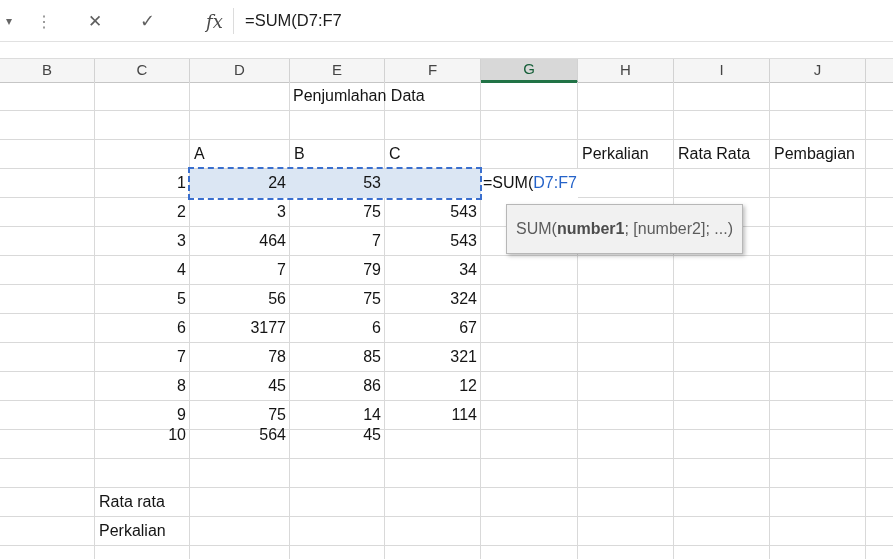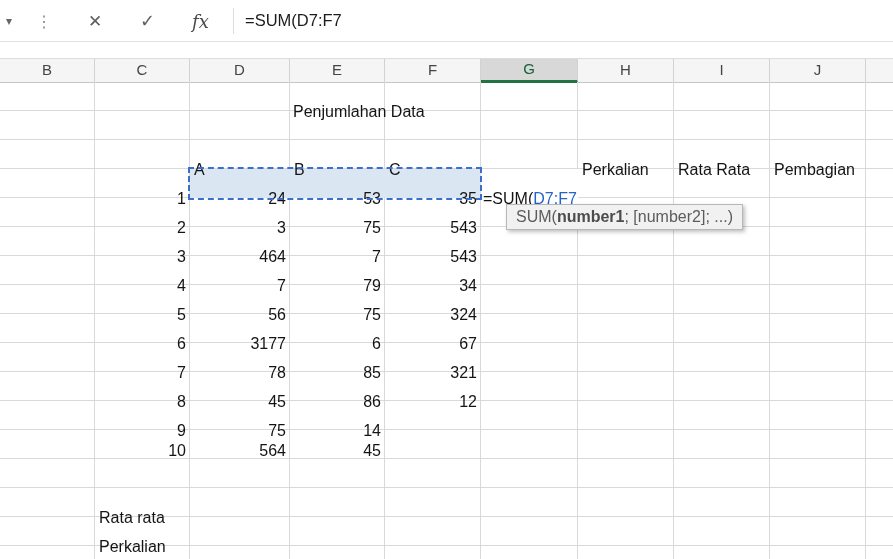--- a/index.html
+++ b/index.html
@@ -7,21 +7,21 @@
          font-family:"Liberation Sans",sans-serif;color:#1b1b1b;}
 
   
   .toolbar{position:absolute;top:0;left:0;width:893px;height:41px;background:#fff;
            border-bottom:1px solid #e1e1e1;}
   .toolbar span{position:absolute;top:50%;transform:translateY(-50%);}
   .nbcaret{left:6px;font-size:12px;color:#666;cursor:pointer;}
   .dots{left:36px;font-size:16px;color:#8a8a8a;cursor:pointer;}
   .tbx{left:88px;font-size:17px;color:#5f5f5f;cursor:pointer;}
   .tbok{left:140px;font-size:18px;color:#5f5f5f;cursor:pointer;}
-  .tbfx{left:192px;font-family:"DejaVu Serif",serif;font-style:italic;font-size:18px;color:#4a4a4a;cursor:pointer;}
+  .tbfx{left:206px;font-family:"DejaVu Serif",serif;font-style:italic;font-size:18px;color:#4a4a4a;cursor:pointer;}
   .vsep{left:233px;width:1px;height:26px;background:#dcdcdc;}
   .fbar{position:absolute;left:245px;top:0;height:41px;line-height:41px;font-size:16.5px;color:#1c1c1c;white-space:pre;}
 
   
   .sheet{position:absolute;top:58px;left:0;width:893px;height:501px;background:#fff;overflow:hidden;}
 
   .colhead{position:absolute;top:0;left:0;width:893px;height:24px;display:flex;
            box-sizing:border-box;border-top:1px solid #dcdcdc;}
   .ch{box-sizing:border-box;height:24px;line-height:22px;text-align:center;font-size:15px;color:#454545;
       background:#f5f5f5;border-right:1px solid #d2d2d2;border-bottom:1px solid #c6c6c6;}
@@ -29,40 +29,40 @@
   .wB{width:95px}.wC{width:95px}.wD{width:100px}.wE{width:95px}.wF{width:96px}
   .wG{width:97px}.wH{width:96px}.wI{width:96px}.wJ{width:96px}.wK{width:27px;border-right:none;}
 
   .rows{position:absolute;top:24px;left:0;width:893px;height:477px;
         background-image:repeating-linear-gradient(to bottom,transparent 0 28px,#d9d9d9 28px 29px);}
   .vl{position:absolute;top:0;bottom:0;width:1px;background:#d9d9d9;z-index:0;}
   .v1{left:94px}.v2{left:189px}.v3{left:289px}.v4{left:384px}.v5{left:480px}
   .v6{left:577px}.v7{left:673px}.v8{left:769px}.v9{left:865px}
 
   .cell{position:absolute;height:46px;line-height:28px;font-size:16px;color:#141414;
-        padding:16px 4px;box-sizing:border-box;white-space:nowrap;z-index:2;cursor:cell;}
+        padding:0 4px;box-sizing:border-box;white-space:nowrap;z-index:2;cursor:cell;}
   .num{text-align:right;}
   .kC{left:95px;width:95px}.kD{left:190px;width:100px}.kE{left:290px;width:95px}
   .kF{left:385px;width:96px}.kG{left:481px;width:97px}.kH{left:578px;width:96px}
   .kI{left:674px;width:96px}.kJ{left:770px;width:96px}
   .r0{top:0}.r2{top:58px}.r3{top:87px}.r4{top:116px}.r5{top:145px}.r6{top:174px}
   .r7{top:203px}.r8{top:232px}.r9{top:261px}.r10{top:290px}.r11{top:319px}
   .r12{top:339px}.r13{top:377px}.r14{top:406px}.r15{top:435px}
   .title-cell{overflow:visible;padding-left:3px;z-index:3;}
 
   .selfill{position:absolute;left:190px;top:87px;width:291px;height:29px;background:#dbe6f3;z-index:1;}
   .marquee{position:absolute;left:188px;top:85px;width:294px;height:33px;box-sizing:border-box;
            border:2px dashed #3a6fce;z-index:4;pointer-events:none;}
 
   .editor{padding-left:2px;background:#fff;z-index:3;}
   .editor .ref{color:#2563c9;}
 
   .hint{position:absolute;left:506px;top:122px;z-index:5;background:#f1f1f1;
         border:1px solid #b7b7b7;box-shadow:2px 2px 4px rgba(0,0,0,.25);
-        padding:3px 9px;font-size:16px;color:#5c5c5c;white-space:nowrap;}
+        padding:15px 9px;font-size:16px;color:#5c5c5c;white-space:nowrap;}
   .hint b{color:#4c4c4c;}
 </style>
 </head>
 <body>
 
 <div class="stage">
 
   <div class="toolbar">
     <span class="nbcaret">▾</span>
     <span class="dots">⋮</span>
@@ -106,21 +106,20 @@
       <div class="cell kD r2">A</div>
       <div class="cell kE r2">B</div>
       <div class="cell kF r2">C</div>
       <div class="cell kH r2">Perkalian</div>
       <div class="cell kI r2">Rata Rata</div>
       <div class="cell kJ r2">Pembagian</div>
 
       <div class="cell num kC r3">1</div>
       <div class="cell num kD r3">24</div>
       <div class="cell num kE r3">53</div>
-      <div class="cell num kF r3">35</div>
       <div class="cell kG r3 editor"><span>=SUM(</span><span class="ref">D7:F7</span></div>
 
       <div class="cell num kC r4">2</div>
       <div class="cell num kD r4">3</div>
       <div class="cell num kE r4">75</div>
       <div class="cell num kF r4">543</div>
 
       <div class="cell num kC r5">3</div>
       <div class="cell num kD r5">464</div>
       <div class="cell num kE r5">7</div>
@@ -147,20 +146,21 @@
       <div class="cell num kF r9">321</div>
 
       <div class="cell num kC r10">8</div>
       <div class="cell num kD r10">45</div>
       <div class="cell num kE r10">86</div>
       <div class="cell num kF r10">12</div>
 
       <div class="cell num kC r11">9</div>
       <div class="cell num kD r11">75</div>
       <div class="cell num kE r11">14</div>
+      <div class="cell num kF r11">114</div>
 
       <div class="cell num kC r12">10</div>
       <div class="cell num kD r12">564</div>
       <div class="cell num kE r12">45</div>
 
       <div class="cell kC r14">Rata rata</div>
       <div class="cell kC r15">Perkalian</div>
 
       <div class="marquee"></div>
 

